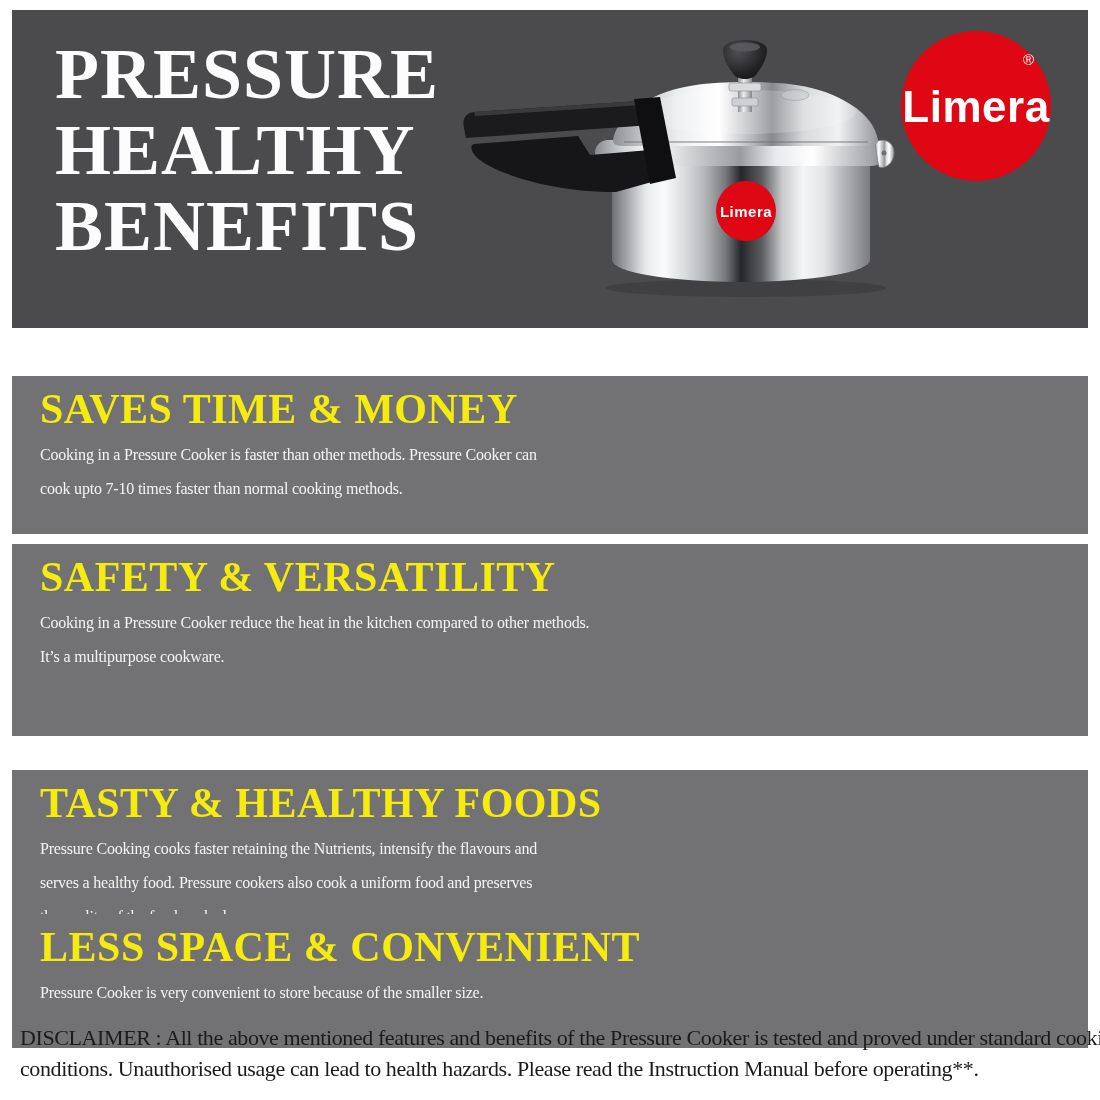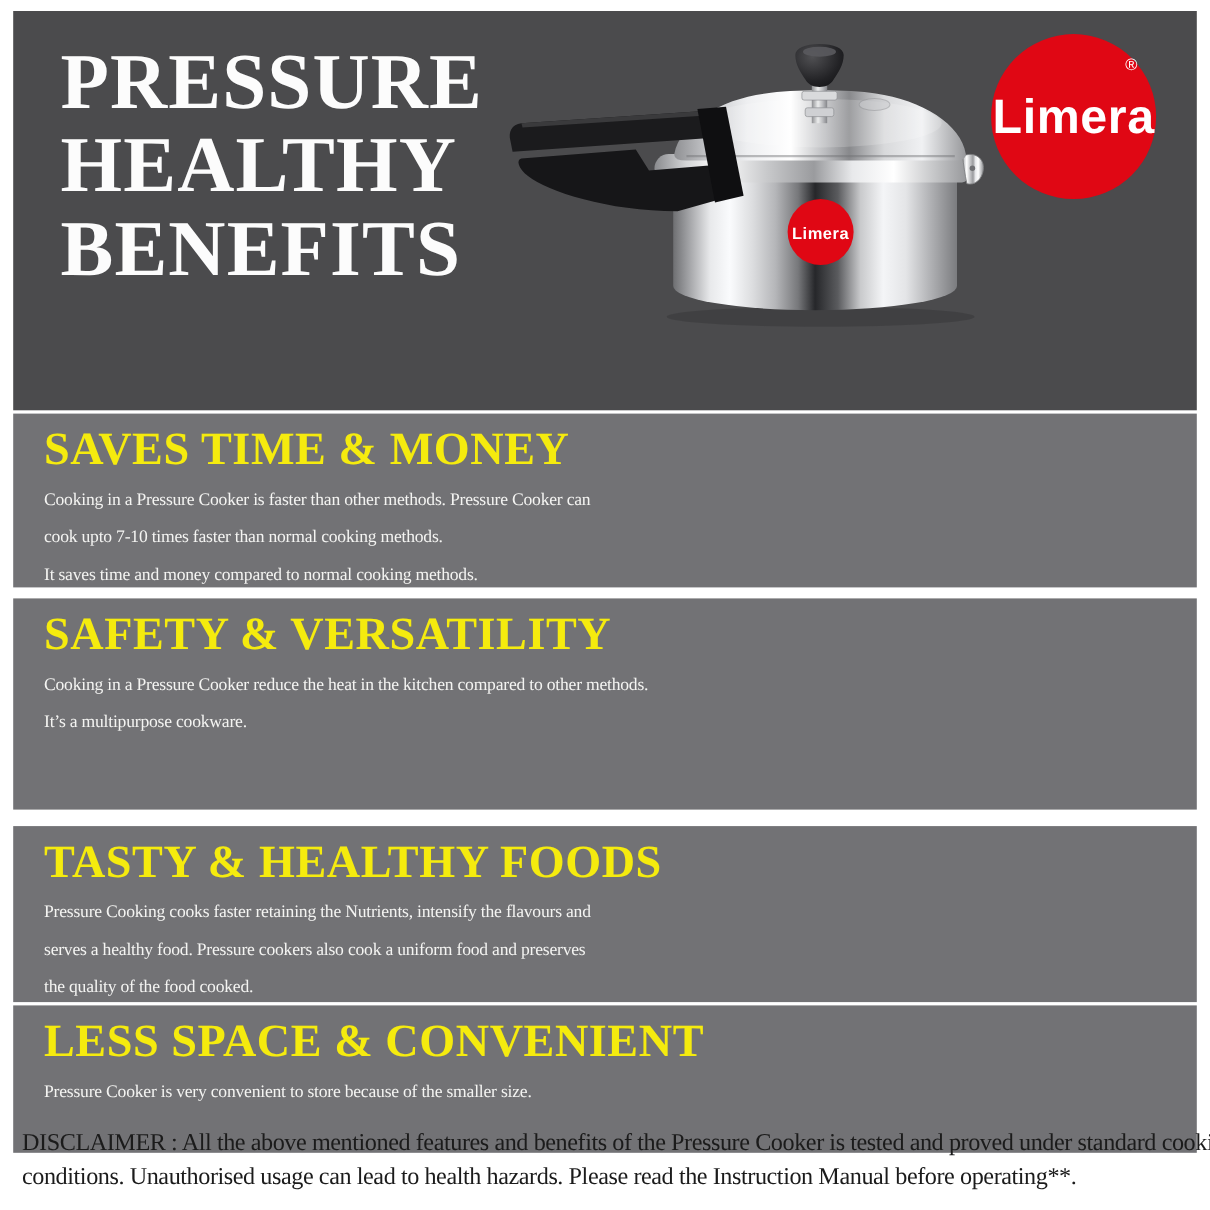--- a/index.html
+++ b/index.html
@@ -11,21 +11,21 @@
     --title-white:#fcfcfc;
     --disclaimer-text:#1b1b1b;
   }
   *{box-sizing:border-box;}
   html,body{margin:0;padding:0;}
   body{
     width:1100px;height:1100px;position:relative;background:#ffffff;
     font-family:"Liberation Serif",serif;overflow:hidden;
   }
   .banner{
-    position:absolute;left:12px;top:10px;width:1076px;height:363px;
+    position:absolute;left:12px;top:10px;width:1076px;height:318px;
     background:var(--banner-bg);
   }
   .title{
     position:absolute;left:43px;top:26px;color:var(--title-white);
     font-weight:700;font-size:72px;line-height:76px;letter-spacing:1px;
   }
   .cooker{position:absolute;left:416px;top:18px;width:470px;height:282px;}
   .logo{
     position:absolute;left:889px;top:21px;width:150px;height:150px;
     border-radius:50%;background:var(--brand-red);
@@ -152,30 +152,29 @@
   <div class="logo">
     <div class="logo-text">Limera</div>
     <div class="logo-r">®</div>
   </div>
 </div>
 
 <section class="section" style="top:340px;height:158px">
   <h2>SAVES TIME &amp; MONEY</h2>
   <div class="bline">Cooking in a Pressure Cooker is faster than other methods. Pressure Cooker can</div>
   <div class="bline">cook upto 7-10 times faster than normal cooking methods.</div>
-  <div class="bline">It saves time and money compared to normal cooking methods.</div>
 </section>
 
 <section class="section" style="top:508px;height:192px">
   <h2>SAFETY &amp; VERSATILITY</h2>
   <div class="bline">Cooking in a Pressure Cooker reduce the heat in the kitchen compared to other methods.</div>
   <div class="bline">It’s a multipurpose cookware.</div>
 </section>
 
-<section class="section" style="top:715px;height:160px">
+<section class="section" style="top:734px;height:160px">
   <h2>TASTY &amp; HEALTHY FOODS</h2>
   <div class="bline">Pressure Cooking cooks faster retaining the Nutrients, intensify the flavours and</div>
   <div class="bline">serves a healthy food. Pressure cookers also cook a uniform food and preserves</div>
   <div class="bline">the quality of the food cooked.</div>
 </section>
 
 <section class="section" style="top:878px;height:134px">
   <h2>LESS SPACE &amp; CONVENIENT</h2>
   <div class="bline">Pressure Cooker is very convenient to store because of the smaller size.</div>
 </section>

